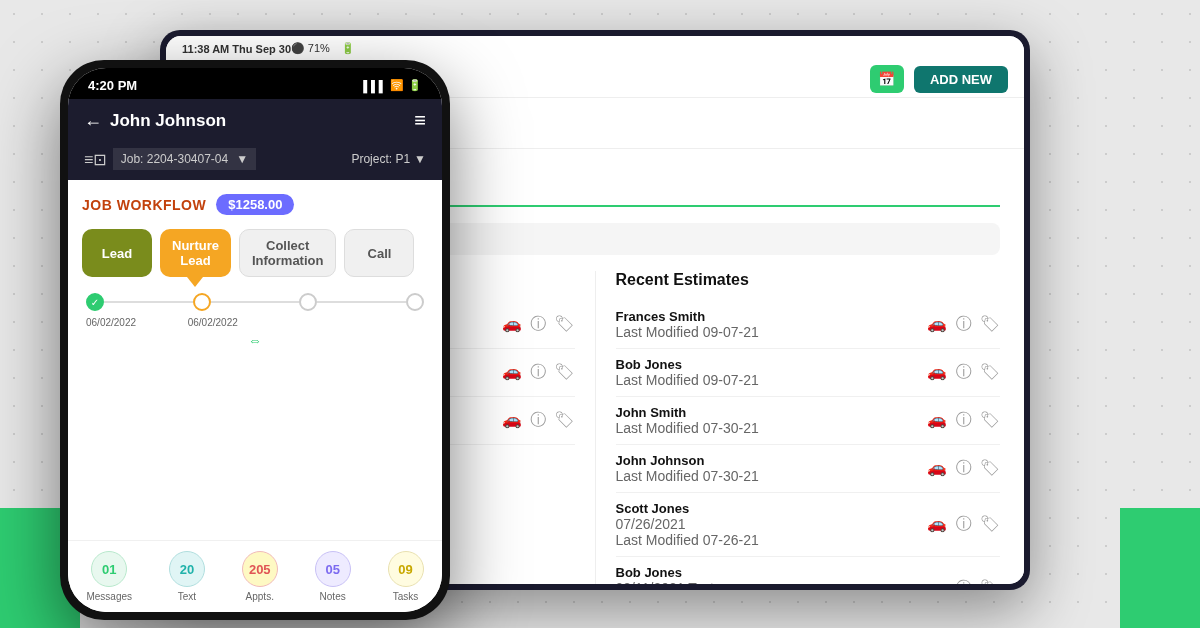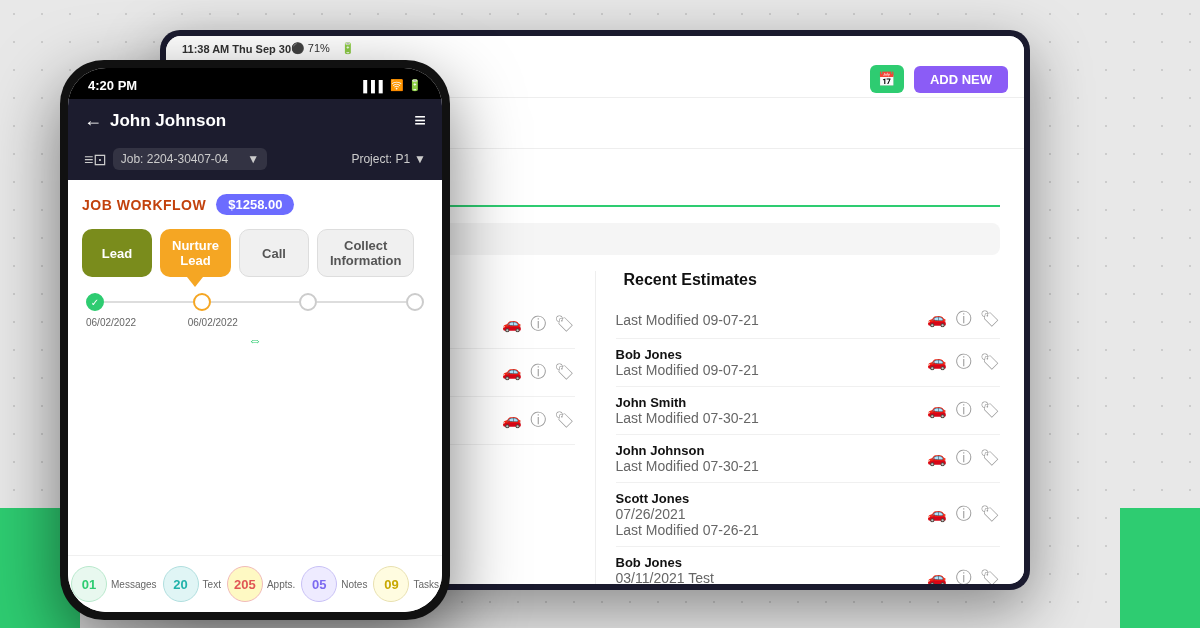--- a/index.html
+++ b/index.html
@@ -92,21 +92,21 @@
     .calendar-btn {
       background: #2ecc71;
       color: white;
       border: none;
       border-radius: 6px;
       padding: 6px 8px;
       cursor: pointer;
       font-size: 14px;
     }
     .add-new-btn {
-      background: #8b5cf6;
+      background: #0f766e;
       color: white;
       border: none;
       border-radius: 6px;
       padding: 6px 16px;
       font-size: 13px;
       font-weight: 700;
       cursor: pointer;
     }
     .customers-btn {
       background: #2ecc71;
@@ -170,21 +170,20 @@
     .col-estimates {
       flex: 1;
       padding-left: 20px;
     }
 
     .section-title {
       font-size: 16px;
       font-weight: 800;
       color: #111;
       margin-bottom: 12px;
-      margin-left: 8px;
     }
 
     .appt-item {
       display: flex;
       align-items: center;
       justify-content: space-between;
       padding: 10px 0;
       border-bottom: 1px solid #f0f0f0;
     }
     .appt-name { font-size: 13px; font-weight: 600; color: #111; }
@@ -271,24 +270,24 @@
       color: #ccc;
       padding: 6px 16px 10px;
       display: flex;
       justify-content: space-between;
       align-items: center;
       font-size: 12px;
     }
     .job-selector {
       display: flex;
       align-items: center;
-      gap: 19px;
+      gap: 8px;
       background: rgba(255,255,255,0.1);
       padding: 4px 8px;
-      border-radius: 6px;
+      border-radius: 0;
     }
     .project-selector {
       display: flex;
       align-items: center;
       gap: 4px;
     }
 
     .phone-body {
       flex: 1;
       background: #fff;
@@ -391,21 +390,21 @@
 
     .phone-tabs {
       display: flex;
       justify-content: space-around;
       padding: 10px 0;
       border-top: 1px solid #f0f0f0;
       background: #fff;
     }
     .phone-tab {
       display: flex;
-      flex-direction: row;
+      flex-direction: column;
       align-items: center;
       gap: 4px;
     }
     .tab-badge {
       width: 36px;
       height: 36px;
       border-radius: 50%;
       display: flex;
       align-items: center;
       justify-content: center;
@@ -498,20 +497,21 @@
                 <span>🏷</span>
               </div>
             </div>
           </div>
 
           <div class="col-estimates">
             <div class="section-title">Recent Estimates</div>
 
             <div class="est-item">
               <div class="est-info">
+                <div class="est-name">Frances Smith</div>
                 <div class="est-date">Last Modified 09-07-21</div>
               </div>
               <div class="est-icons">
                 <span>🚗</span>
                 <span>ⓘ</span>
                 <span>🏷</span>
               </div>
             </div>
 
             <div class="est-item">
@@ -618,22 +618,22 @@
     <div class="phone-body">
 
       <div class="workflow-header">
         <span class="workflow-title">JOB WORKFLOW</span>
         <span class="price-badge">$1258.00</span>
       </div>
 
       <div class="workflow-steps">
         <div class="step step-lead">Lead</div>
         <div class="step step-nurture">Nurture<br>Lead</div>
+        <div class="step step-collect">Collect<br>Information</div>
         <div class="step step-call">Call</div>
-        <div class="step step-collect">Collect<br>Information</div>
       </div>
 
       <div class="timeline-row" style="margin-top:14px;">
         <div class="timeline-dot done">✓</div>
         <div class="timeline-line"></div>
         <div class="timeline-dot active"></div>
         <div class="timeline-line"></div>
         <div class="timeline-dot empty"></div>
         <div class="timeline-line"></div>
         <div class="timeline-dot empty"></div>

